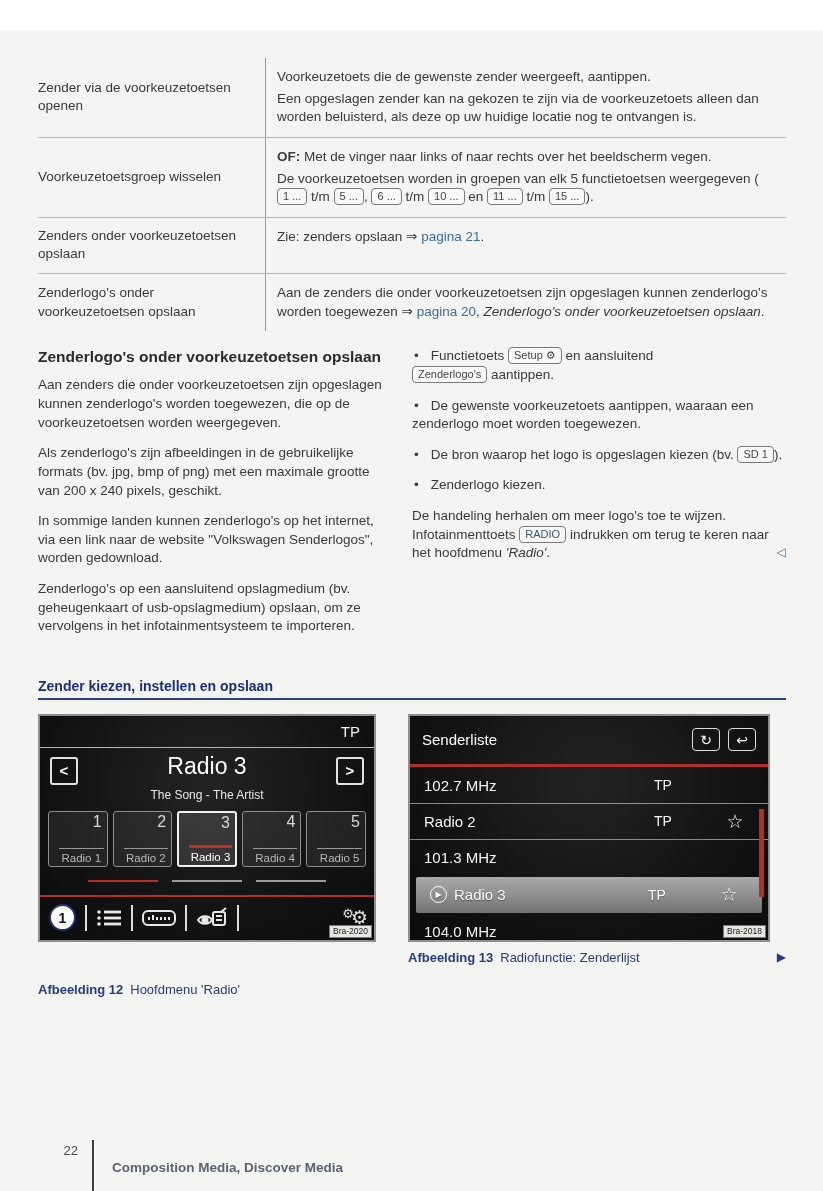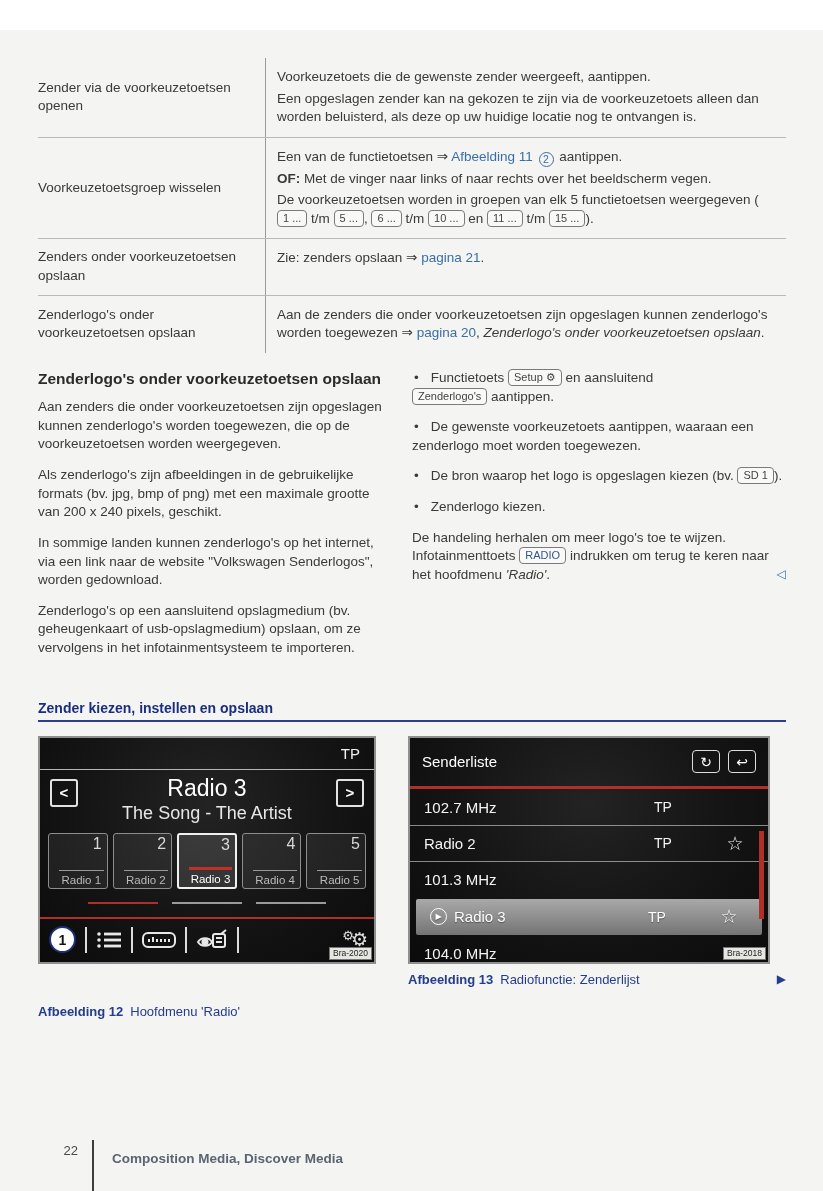--- a/index.html
+++ b/index.html
@@ -43,21 +43,21 @@
   .fig12 { width:338px; height:228px; margin-right:32px; }
   .fig13 { width:362px; height:228px; }
   .bra-tag { position:absolute; right:2px; bottom:2px; background:#e6e6e3; border:1px solid #777; color:#222; font-size:8.5px; padding:0 3px; line-height:11px;text-align:center; }
 
   
   .f12-top { height:32px; display:flex; justify-content:flex-end; align-items:center; padding:0 14px; border-bottom:1px solid #b5b5b5; font-size:15px; color:#f2f2f2; }
   .f12-nav { display:flex; align-items:flex-start; padding:5px 10px 0 10px; }
   .nav-btn { width:28px; height:28px; border:2px solid #e2e2e2; border-radius:3px; display:flex; align-items:center; justify-content:center; font-size:15px; font-weight:bold; color:#fff; margin-top:4px; }
   .f12-title-wrap { flex:1; text-align:center; }
   .f12-station { font-size:23px; color:#fff; }
-  .f12-song { font-size:18px; color:#e6e6e6; margin-top:1px; }
+  .f12-song { font-size:12px; color:#e6e6e6; margin-top:8px; }
   .f12-presets { display:flex; justify-content:center; gap:5px; margin-top:9px; padding:0 8px; }
   .preset { position:relative; width:60px; height:56px; border:1px solid #8d8d8d; border-radius:3px; background:rgba(255,255,255,0.07); }
   .preset .pnum { position:absolute; top:1px; right:5px; font-size:16px; color:#d8d8d8; }
   .preset .plabel { position:absolute; left:10px; right:3px; bottom:2px; border-top:1px solid #999; text-align:center; font-size:11.5px; color:#b9b9b9; padding-top:3px; }
   .preset.selected { border:2px solid #f0f0f0; background:rgba(255,255,255,0.12); }
   .preset.selected .plabel { border-top:3px solid #c03028; color:#ffffff; }
   .f12-indicators { display:flex; justify-content:center; gap:14px; margin-top:13px; }
   .ind-line { width:70px; height:2px; background:#9a9a9a; }
   .ind-line.active { background:#b03028; }
   .f12-redline { height:2px; background:#b03028; margin-top:13px; }
@@ -88,41 +88,40 @@
   .captions { display:flex; margin-top:8px; font-size:13px; color:#243c8c; }
   .cap-left { width:370px;margin-top:32px; }
   .cap-right { flex:1; position:relative; padding-right:20px; }
   .cap-label { font-weight:bold; margin-right:7px; }
   .next-marker { position:absolute; right:0; top:0; font-size:12px; color:#243c8c; }
 
   
   .footer { position:absolute; top:1140px; left:38px; display:flex; align-items:flex-start; }
   .footer .pagenum { font-size:13px; color:#4a4a4a; width:40px; text-align:right; margin-right:14px; margin-top:3px; }
   .footer .fbar { width:2px; height:60px; background:#3c3c3c; margin-right:18px; }
-  .footer .ftitle { font-size:13.5px; font-weight:bold; color:#5a6472; margin-top:11px; }
+  .footer .ftitle { font-size:13.5px; font-weight:bold; color:#5a6472; margin-top:20px; }
 </style>
 </head>
 <body>
 
 <div class="page">
   <div class="top-white"></div>
   <div class="content">
 
     <div class="man-table">
       <div class="trow">
         <div class="lcell">Zender via de voorkeuzetoetsen openen</div>
         <div class="rcell">
           <p>Voorkeuzetoets die de gewenste zender weergeeft, aantippen.</p>
           <p>Een opgeslagen zender kan na gekozen te zijn via de voorkeuzetoets alleen dan worden beluisterd, als deze op uw huidige locatie nog te ontvangen is.</p>
         </div>
       </div>
       <div class="trow">
         <div class="lcell">Voorkeuzetoetsgroep wisselen</div>
         <div class="rcell">
-          <p><span>Een van de functietoetsen ⇒ </span><span class="link">Afbeelding 11</span> <span class="circled-num">2</span><span> aantippen.</span></p>
           <p><span class="bold">OF:</span><span> Met de vinger naar links of naar rechts over het beeldscherm vegen.</span></p>
           <p><span>De voorkeuzetoetsen worden in groepen van elk 5 functietoetsen weergegeven (</span><span class="key">1 ...</span><span> t/m </span><span class="key">5 ...</span><span>, </span><span class="key">6 ...</span><span> t/m </span><span class="key">10 ...</span><span> en </span><span class="key">11 ...</span><span> t/m </span><span class="key">15 ...</span><span>).</span></p>
         </div>
       </div>
       <div class="trow">
         <div class="lcell">Zenders onder voorkeuzetoetsen opslaan</div>
         <div class="rcell">
           <p><span>Zie: zenders opslaan ⇒ </span><span class="link">pagina 21</span><span>.</span></p>
         </div>
       </div>

